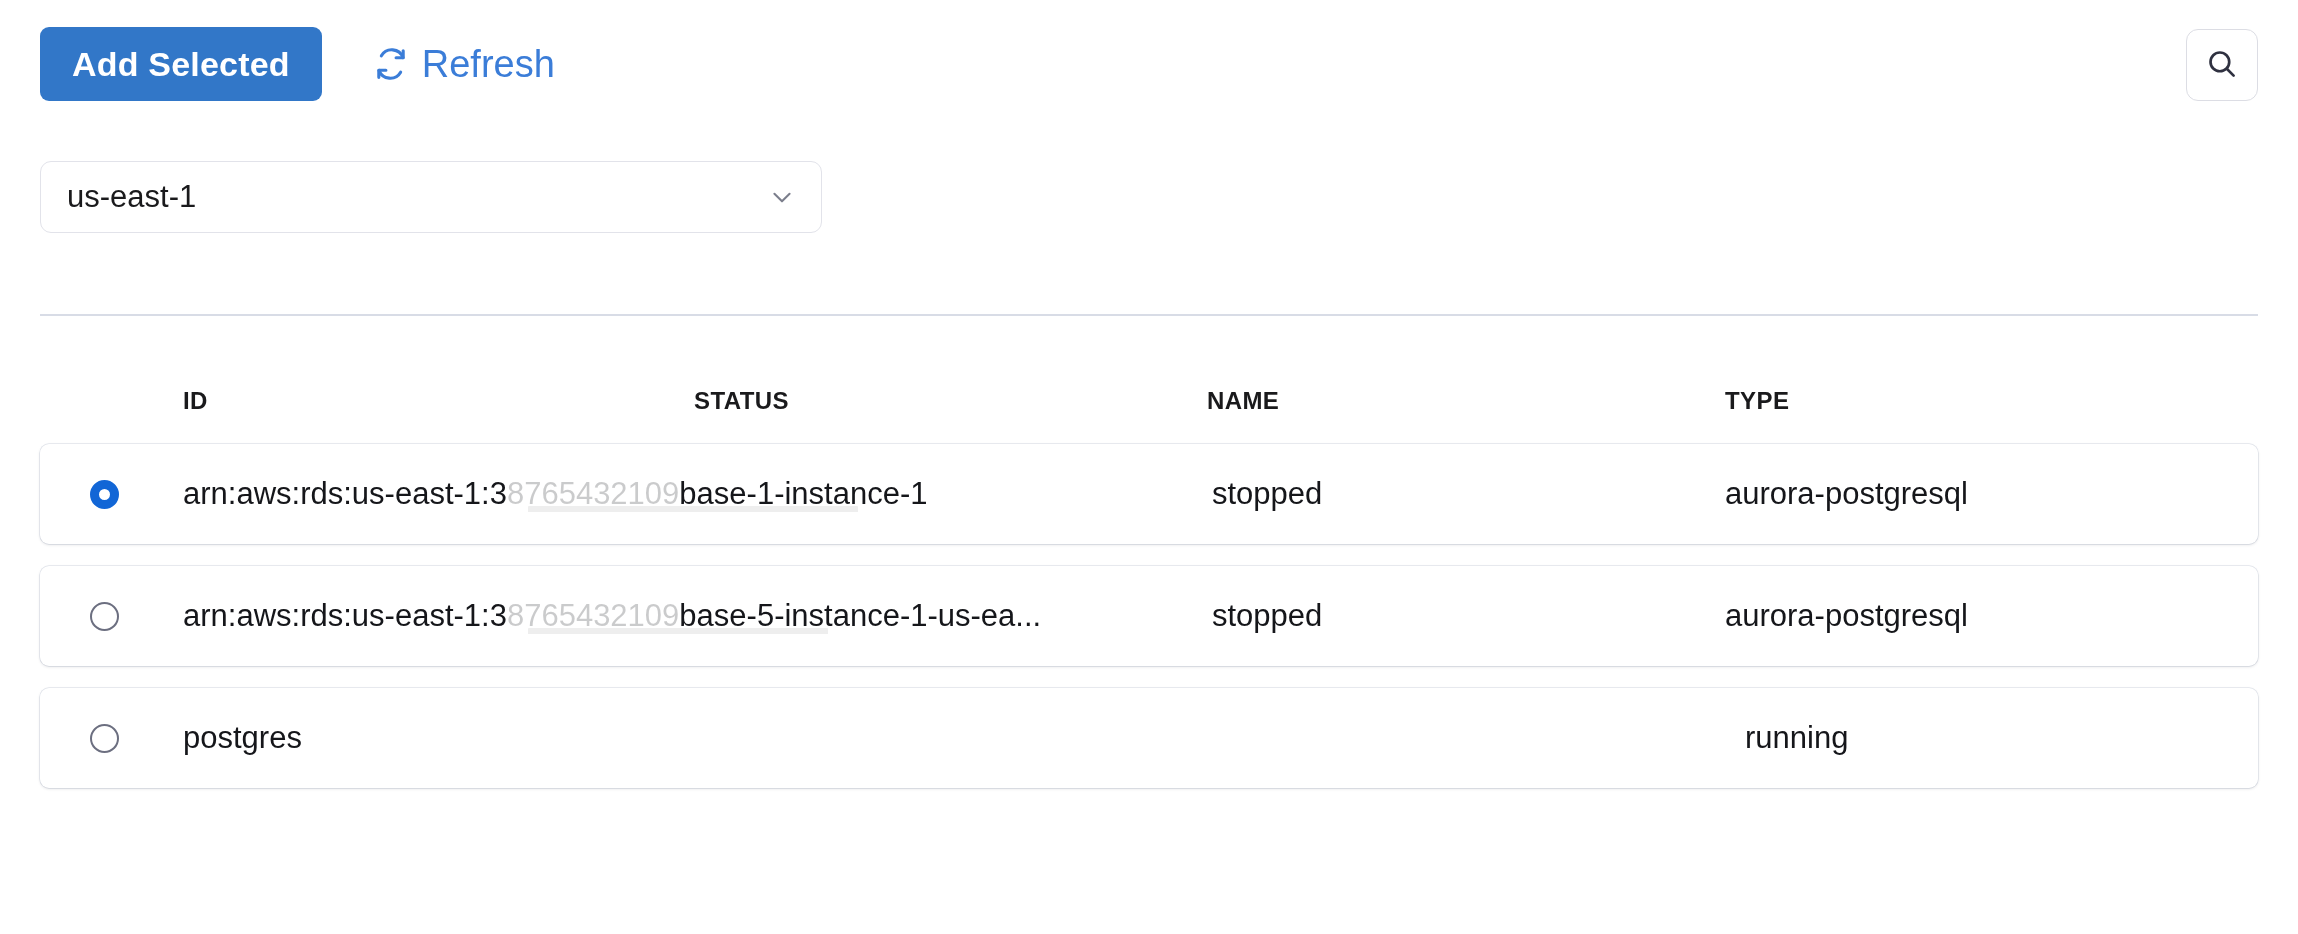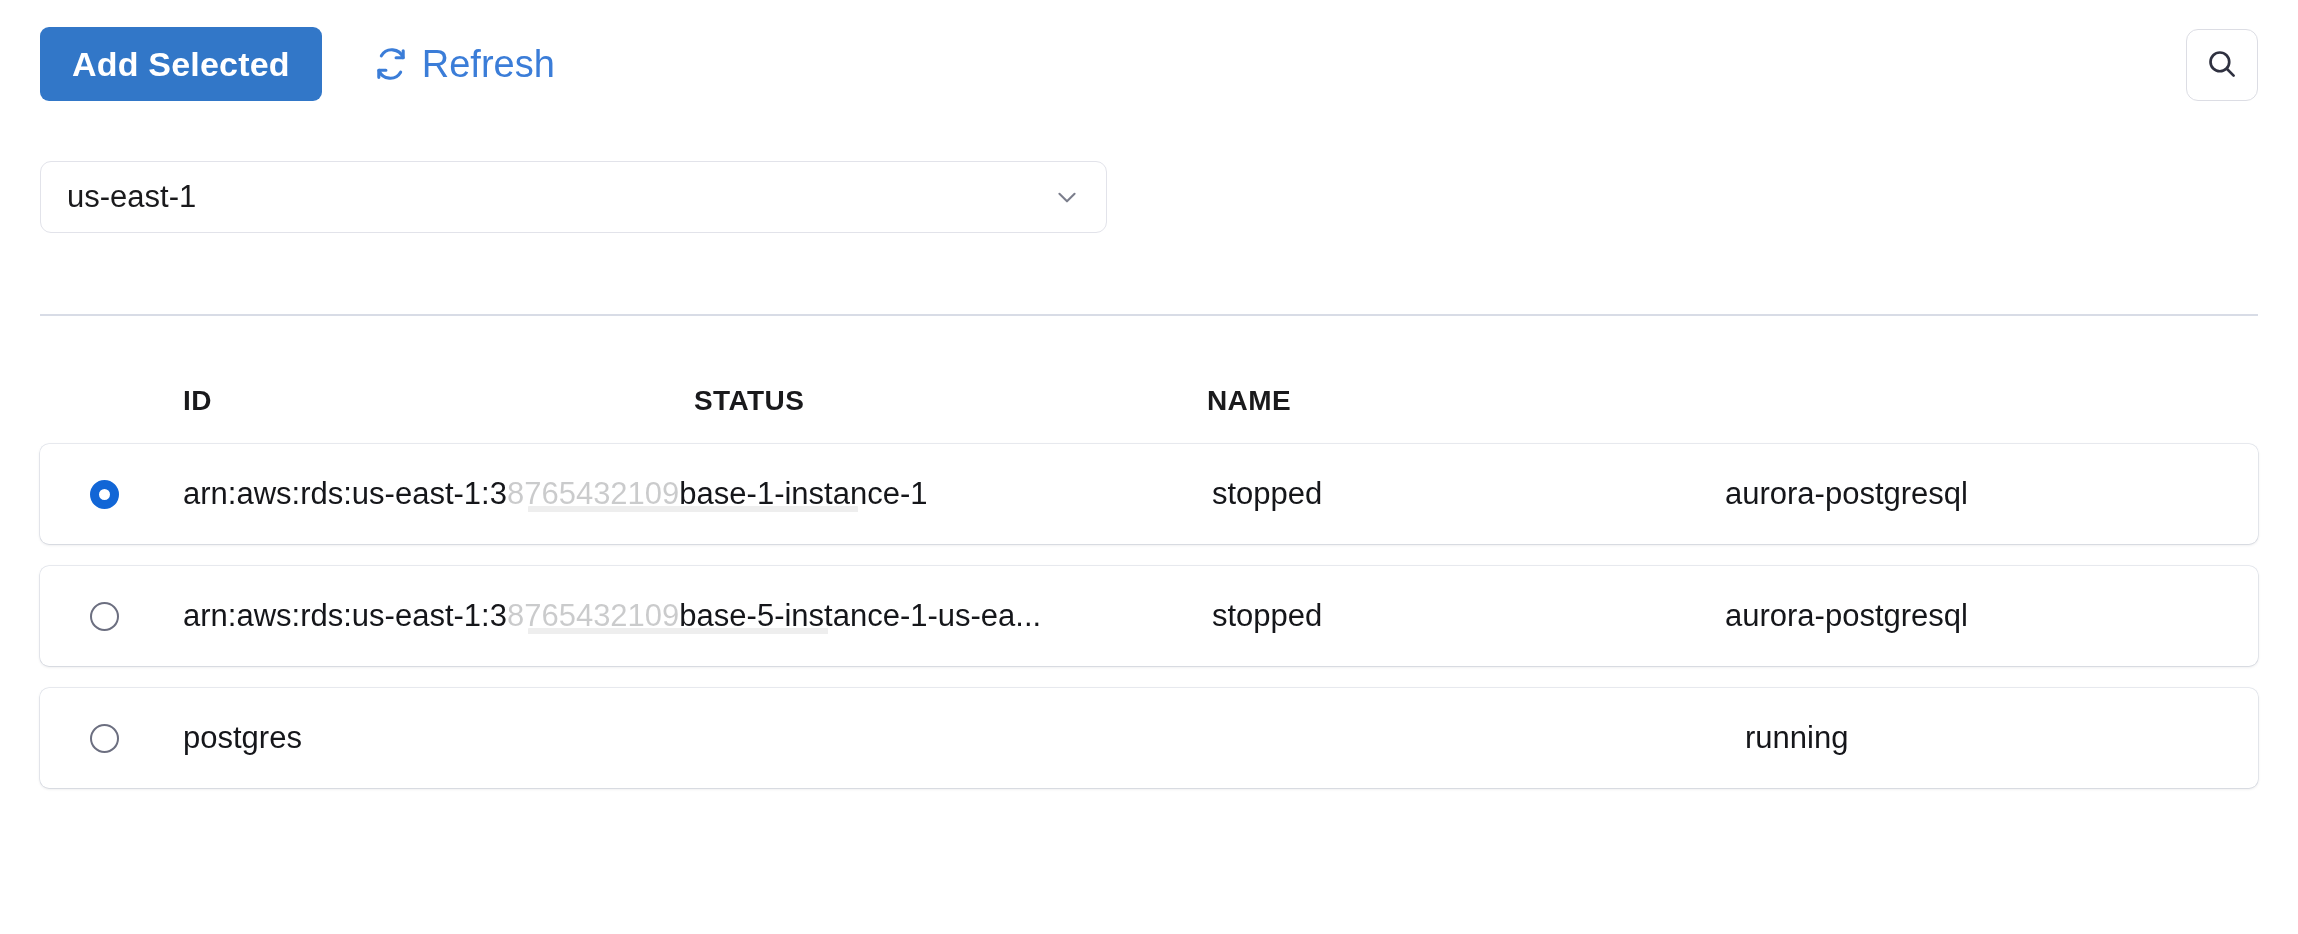--- a/index.html
+++ b/index.html
@@ -76,21 +76,21 @@
     align-items: center;
     justify-content: center;
     cursor: pointer;
   }
 
   
   .region-wrap {
     position: absolute;
     top: 161px;
     left: 40px;
-    width: 1067px;
+    width: 782px;
     height: 72px;
   }
   .region-select {
     width: 100%;
     height: 100%;
     border: 1.6px solid #e2e3ea;
     border-radius: 11px;
     background: #ffffff;
     display: flex;
     align-items: center;
@@ -127,21 +127,21 @@
     top: 370px;
   }
 
   .thead {
     display: flex;
     align-items: center;
     height: 62px;
     padding: 0;
   }
   .th {
-    font-size: 28px;
+    font-size: 24px;
     font-weight: bold;
     color: #1a1a1c;
     letter-spacing: .4px;
     font-family: "Liberation Sans", sans-serif;
   }
 
   .col-radio { width: 143px; flex: 0 0 143px; }
   .col-id    { width: 511px; flex: 0 0 511px; }
   .col-name  { width: 518px; flex: 0 0 518px; }
   .col-status{ width: 513px; flex: 0 0 513px; }
@@ -248,20 +248,21 @@
   </div>
 
   <div class="divider"></div>
 
   <div class="table">
     <div class="thead">
       <div class="col-radio"></div>
       <div class="th col-id">ID</div>
       <div class="th col-status">STATUS</div>
       <div class="th col-name">NAME</div>
+      <div class="th col-type">TYPE</div>
     </div>
 
     <div class="rows" id="rows-container">
         <div class="row">
           <div class="col-radio radio-cell">
             <span class="radio checked"></span>
           </div>
           <div class="cell id-cell"><span>arn:aws:rds:us-east-1:3</span><span style="opacity: 0.22;">8765432109</span><span>base-1-instance-1</span><span class="redact" style="left: 345px; width: 330px; top: 30px; height: 30px;"></span></div>
           <div class="cell col-status" style="flex: 0 0 513px;">stopped</div>
           <div class="cell col-type">aurora-postgresql</div>

